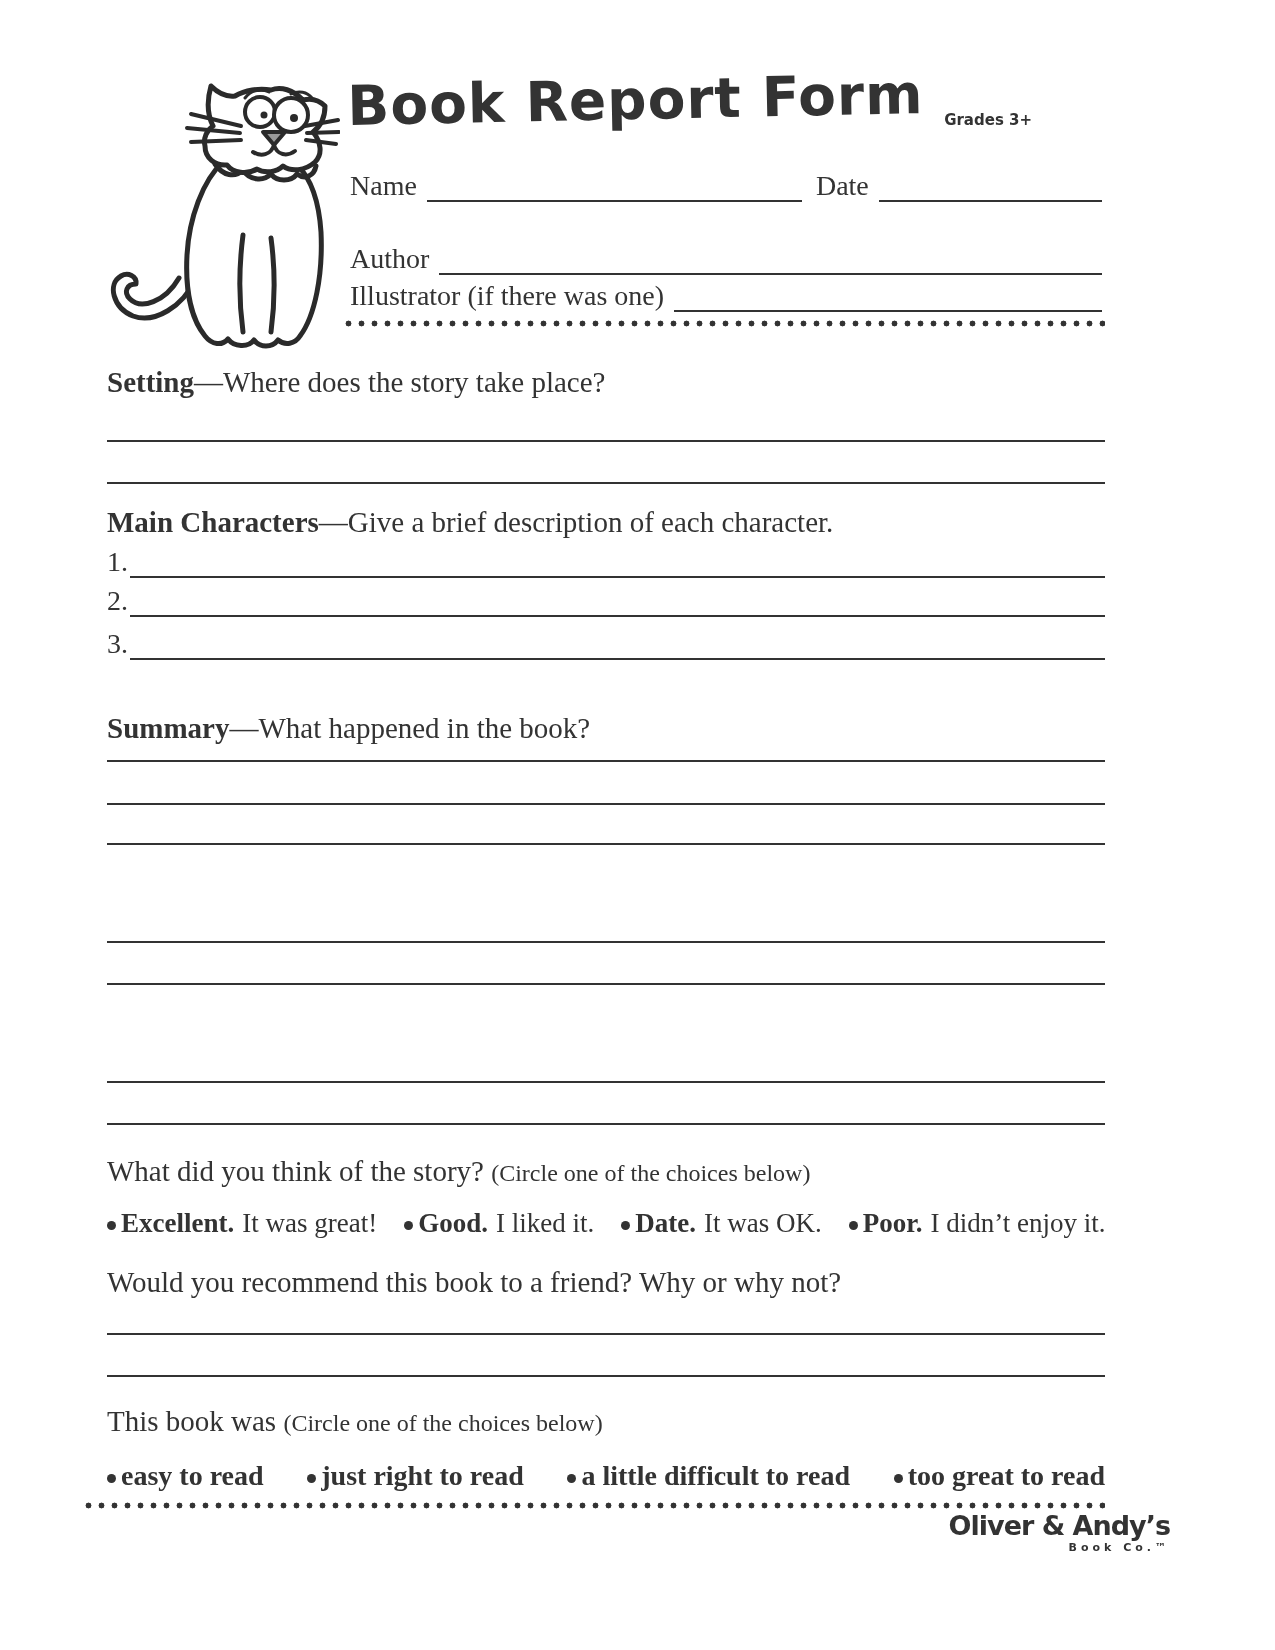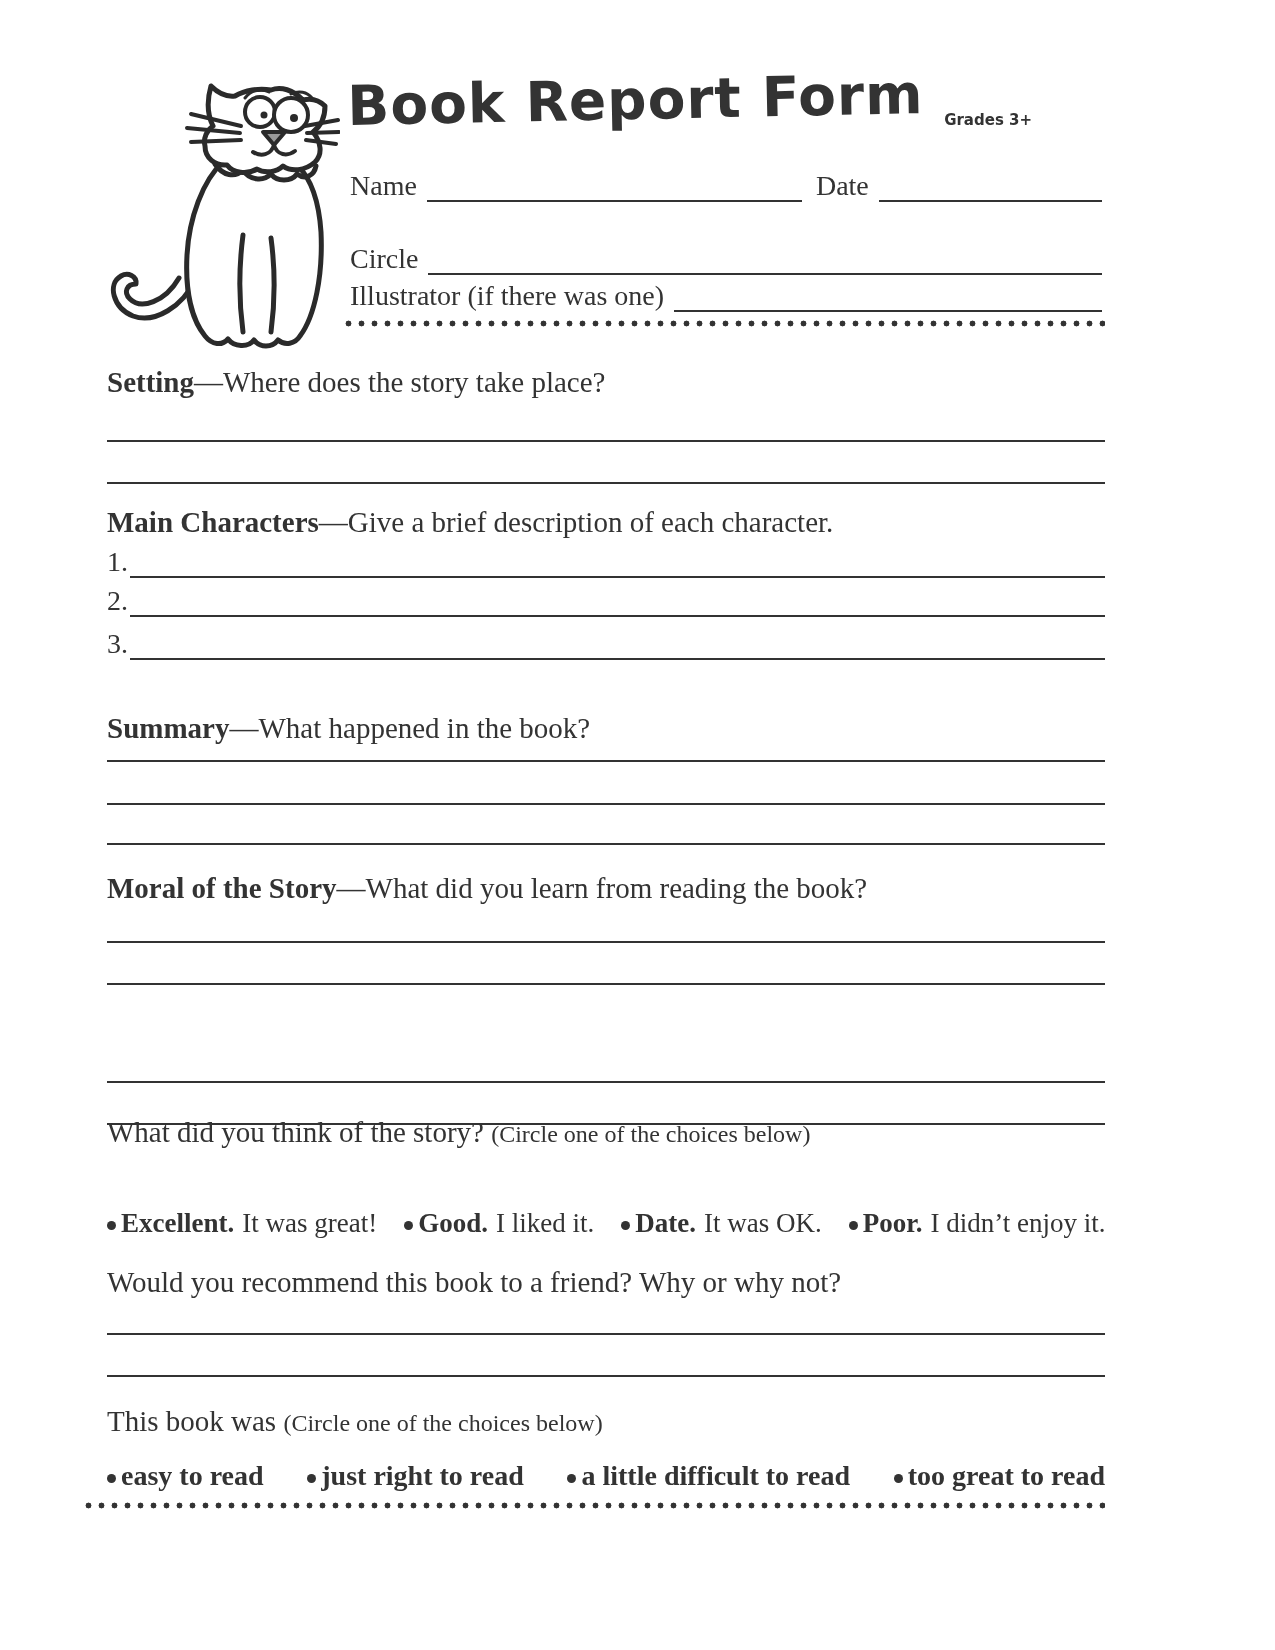--- a/index.html
+++ b/index.html
@@ -86,21 +86,21 @@
     <span class="grades">Grades 3+</span>
   </div>
 
   <div class="hrow" style="top:168px;">
     <span class="lbl">Name</span>
     <span class="hline mid" style="flex:2.1;"></span>
     <span class="lbl">Date</span>
     <span class="hline" style="flex:1.25;"></span>
   </div>
   <div class="hrow" style="top:241px;">
-    <span class="lbl">Circle</span>
+    <span class="lbl">Author</span>
     <span class="hline"></span>
   </div>
   <div class="hrow" style="top:278px;">
     <span class="lbl">Illustrator (if there was one)</span>
     <span class="hline"></span>
   </div>
 
   <div class="dots" style="left:345px;width:760px;top:320px;"></div>
 
   <div class="sec-head" style="top:366px;">
@@ -125,30 +125,27 @@
     <span class="fill"></span>
   </div>
 
   <div class="sec-head" style="top:712px;">
     <span class="b">Summary</span><span>—What happened in the book?</span>
   </div>
   <div class="rule" style="top:760px;"></div>
   <div class="rule" style="top:803px;"></div>
   <div class="rule" style="top:843px;"></div>
 
-  <div class="sec-head" style="top:872px;">
-    <span class="b">Moral of the Story</span><span>—What did you learn from reading the book?</span>
-  </div>
   <div class="rule" style="top:941px;"></div>
   <div class="rule" style="top:983px;"></div>
 
   <div class="rule" style="top:1081px;"></div>
   <div class="rule" style="top:1123px;"></div>
 
-  <div class="question" style="top:1116px;">
+  <div class="question" style="top:1155px;">
     <span>What did you think of the story?</span>
     <span class="small">(Circle one of the choices below)</span>
   </div>
   <div class="choices" style="top:1208px;">
     <span class="choice">
       <span class="dot-ic"></span>
       <span class="b">Excellent.</span>
       <span>It was great!</span>
     </span>
     <span class="choice">
@@ -192,14 +189,18 @@
       <span>a little difficult to read</span>
     </span>
     <span class="choice">
       <span class="dot-ic"></span>
       <span>too great to read</span>
     </span>
   </div>
 
   <div class="dots" style="left:85px;width:1020px;top:1502px;"></div>
 
+  <div class="logo">
+    <div class="brand">Oliver &amp; Andy’s</div>
+    <div class="sub">Book Co.™</div>
+  </div>
 
 </div>
 
 </body></html>

